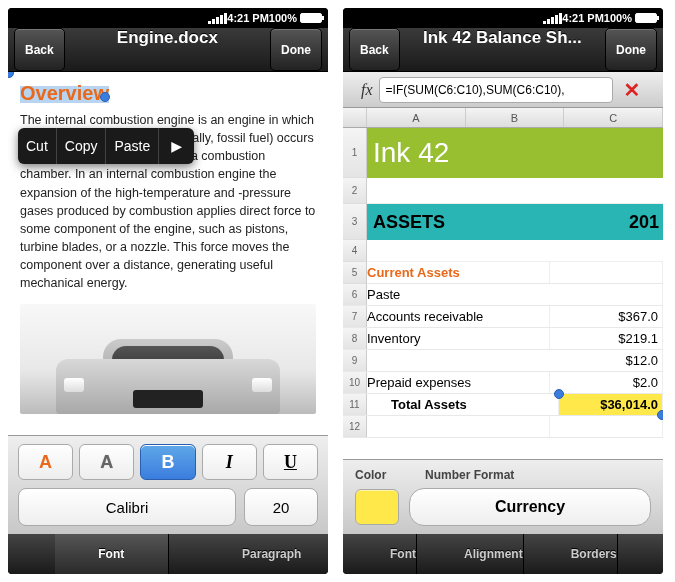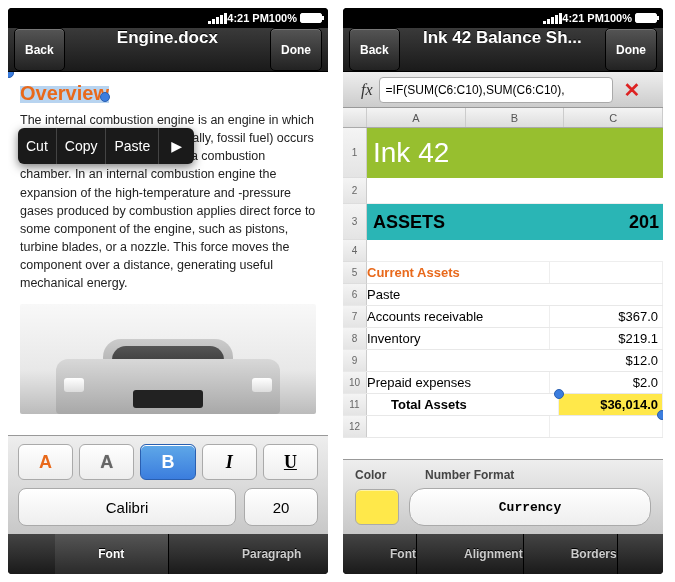--- a/index.html
+++ b/index.html
@@ -69,21 +69,21 @@
 .total-row .cell-a { font-weight: bold; padding-left: 24px; }
 .total-row .cell-c { background: #ffe84a; font-weight: bold; position: relative; }
 .sel-dot { width: 10px; height: 10px; background: #3b7dde; border: 1px solid #2a5fb0; border-radius: 50%; position: absolute; }
 .row-nums-abs { position: absolute; left: 0; top: 0; width: 24px; }
 .row-nums-abs div { height: var(--h); background: linear-gradient(#f4f4f4,#e4e4e4); border-right: 1px solid #ccc; border-bottom: 1px solid #ddd; display: flex; align-items: center; justify-content: center; font-size: 10px; color: #666; }
 .cell-format { background: linear-gradient(#eee,#c8c8c8); padding: 8px 12px; border-top: 1px solid #999; }
 .cf-labels { display: flex; font-size: 12px; font-weight: bold; color: #444; margin-bottom: 6px; }
 .cf-labels span:first-child { width: 70px; }
 .cf-row { display: flex; gap: 10px; align-items: center; }
 .color-swatch { width: 44px; height: 36px; background: #ffe84a; border: 1px solid #aaa; border-radius: 6px; box-shadow: inset 0 1px 0 rgba(255,255,255,0.5); }
-.currency-btn { flex: 1; height: 38px; background: linear-gradient(#fff,#eee); border: 1px solid #aaa; border-radius: 15px; display: flex; align-items: center; justify-content: center; font-size: 13px; font-weight: bold; font-family: Liberation Mono, monospace; }
+.currency-btn { flex: 1; height: 38px; background: linear-gradient(#fff,#eee); border: 1px solid #aaa; border-radius: 15px; display: flex; align-items: center; justify-content: center; font-size: 16px; font-weight: bold; }
 </style>
 </head>
 <body>
 
 <div class="phone">
   <div class="status-bar">
     <div class="status-left">
         <div class="signal">
           <span></span>
           <span></span>

